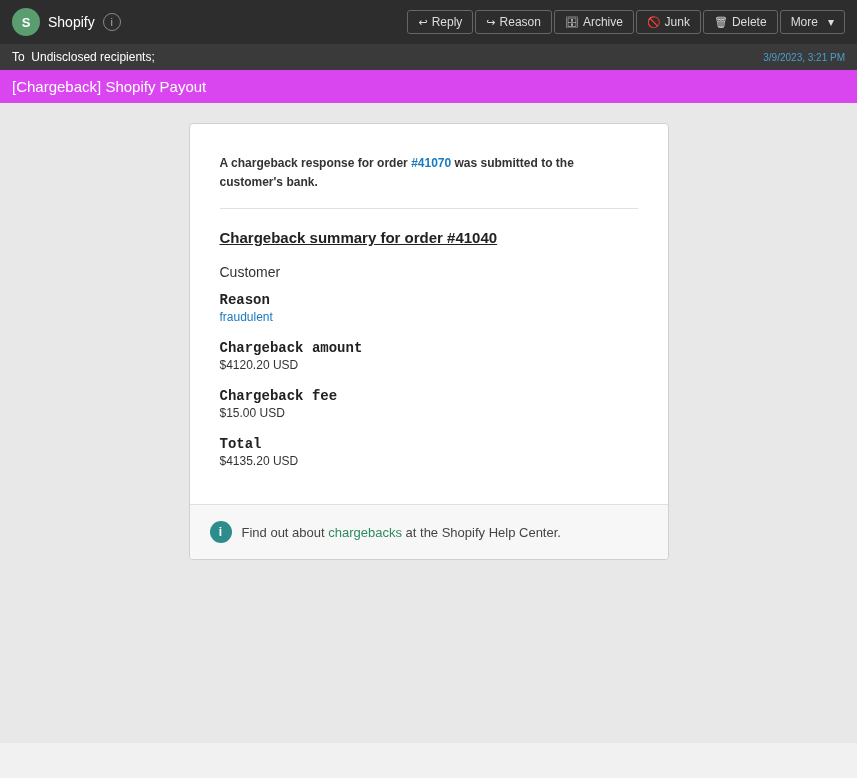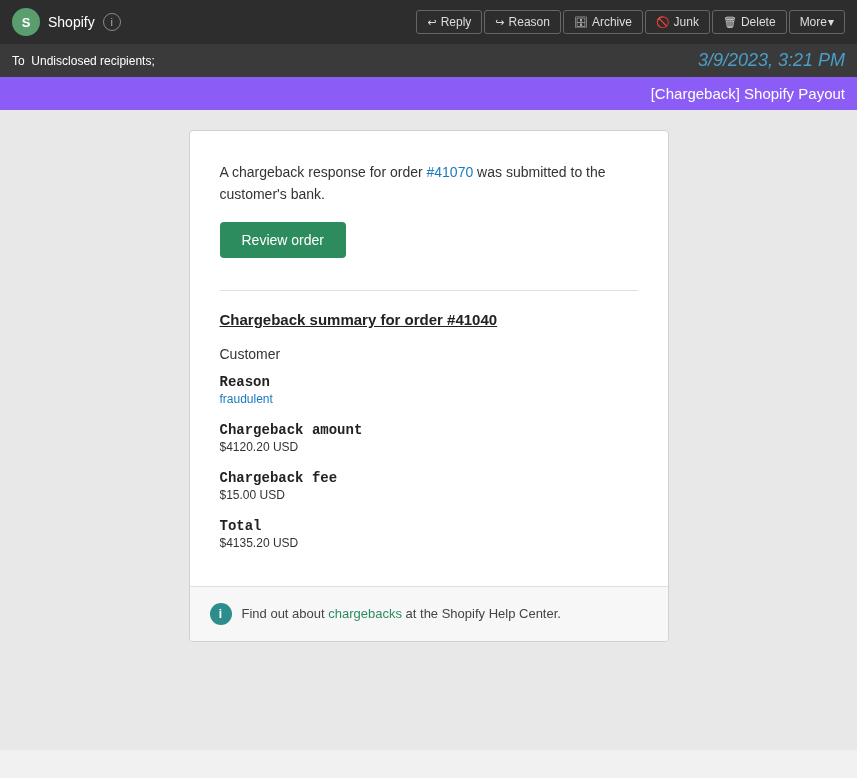--- a/index.html
+++ b/index.html
@@ -86,21 +86,21 @@
     .more-btn {
       background: transparent;
       border: 1px solid #666;
       color: #ddd;
       padding: 4px 10px;
       border-radius: 3px;
       cursor: pointer;
       font-size: 12px;
       display: flex;
       align-items: center;
-      gap: 1px;
+      gap: 10px;
     }
 
     
     .email-meta {
       background: #3a3a3a;
       color: #ccc;
       padding: 6px 12px;
       display: flex;
       justify-content: space-between;
       align-items: center;
@@ -111,32 +111,30 @@
     .email-meta .to-field {
       color: #ccc;
     }
 
     .email-meta .to-field span {
       color: #fff;
     }
 
     .email-meta .timestamp {
       color: #4a9eca;
-      font-size: 18px;
-      font-style: italic;
+      font-size: 10px;
     }
 
     
     .email-subject {
-      background: #8b5cf6;
+      background: #d946ef;
       color: #fff;
       padding: 8px 12px;
       font-size: 15px;
       font-weight: 500;
-      text-align: right;
     }
 
     
     .email-body-wrapper {
       background: #e8e8e8;
       padding: 20px;
       min-height: 640px;
     }
 
     .email-card {
@@ -146,24 +144,25 @@
       max-width: 480px;
       margin: 0 auto;
       overflow: hidden;
     }
 
     .email-content {
       padding: 30px 30px 20px 30px;
     }
 
     .email-content p {
-      font-size: 14px;
+      font-size: 12px;
       color: #333;
       line-height: 1.6;
       margin-bottom: 16px;
+      font-weight: bold;
     }
 
     .link-text {
       color: #1a7abf;
       text-decoration: none;
     }
 
     .review-btn {
       display: inline-block;
       background: #2d8c5e;
@@ -306,21 +305,20 @@
 
 <div class="email-body-wrapper">
   <div class="email-card">
     <div class="email-content">
 
       <p>
         <span>A chargeback response for order </span><a class="link-text" href="#">#41070</a><span> was submitted to the customer's bank.</span>
       </p>
 
 
-      <button class="review-btn">Review order</button>
 
       <hr class="divider">
 
       <div class="section-title">Chargeback summary for order #41040</div>
 
       <div class="customer-label">Customer</div>
 
       <div class="detail-block">
         <div class="detail-label">Reason</div>
         <div class="detail-value link-text">fraudulent</div>

